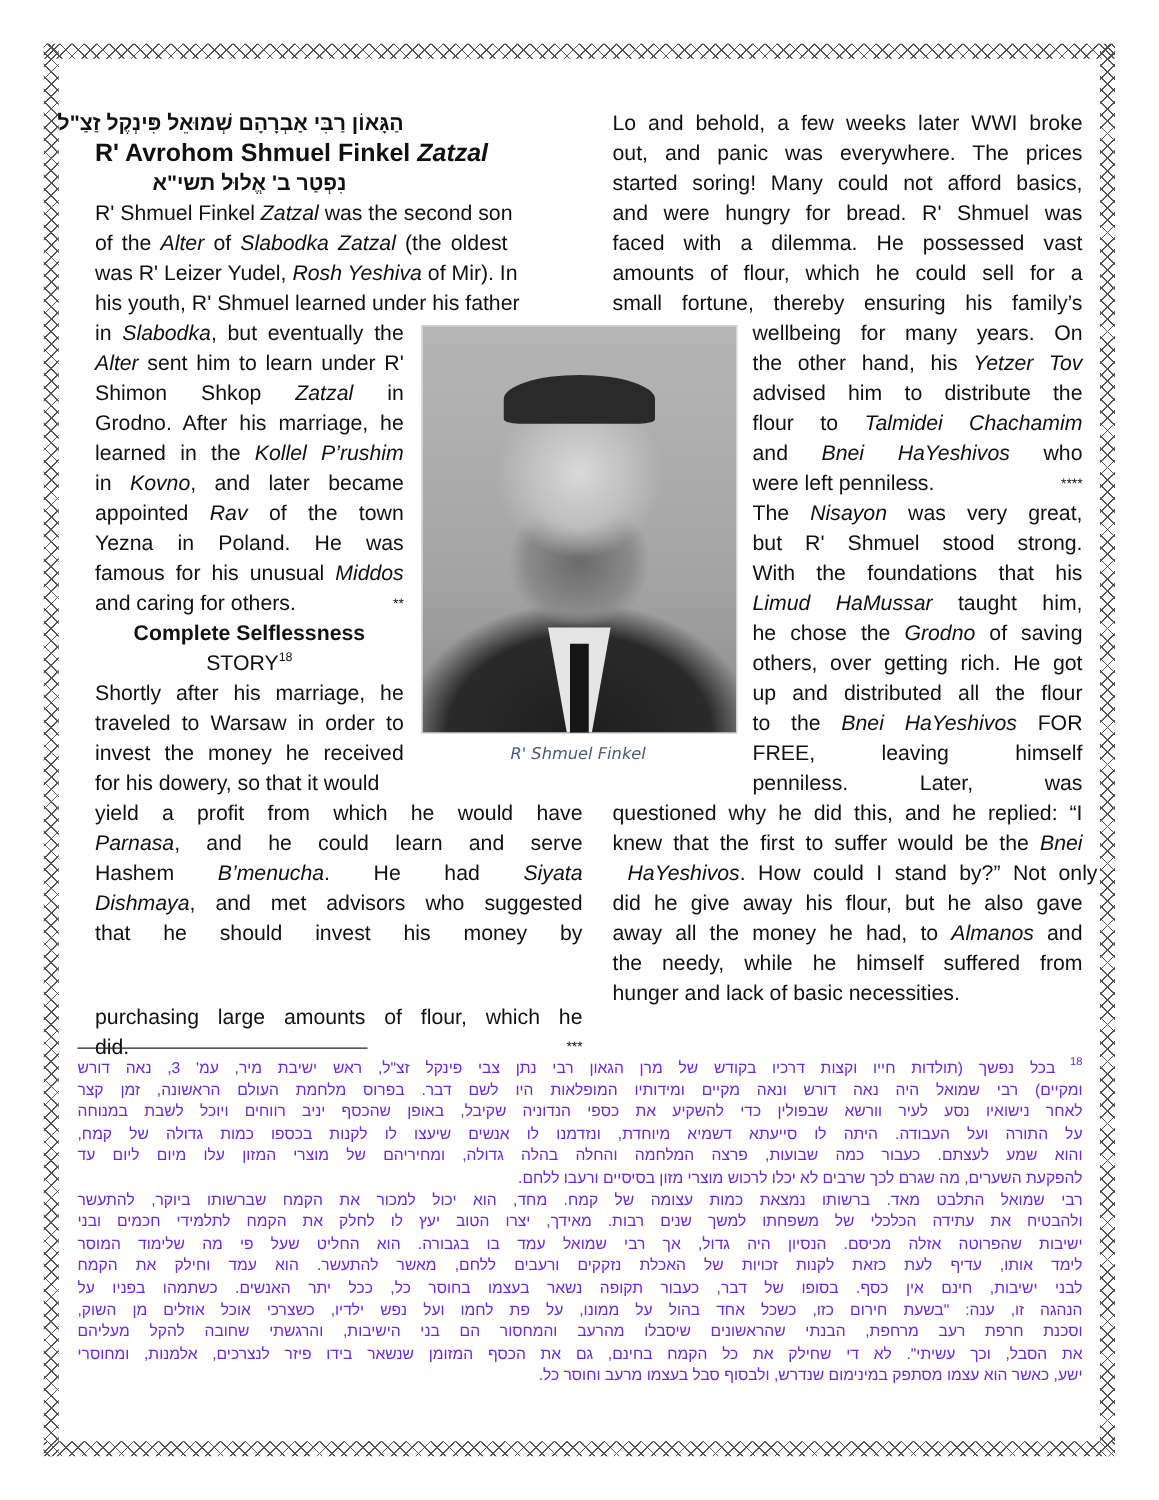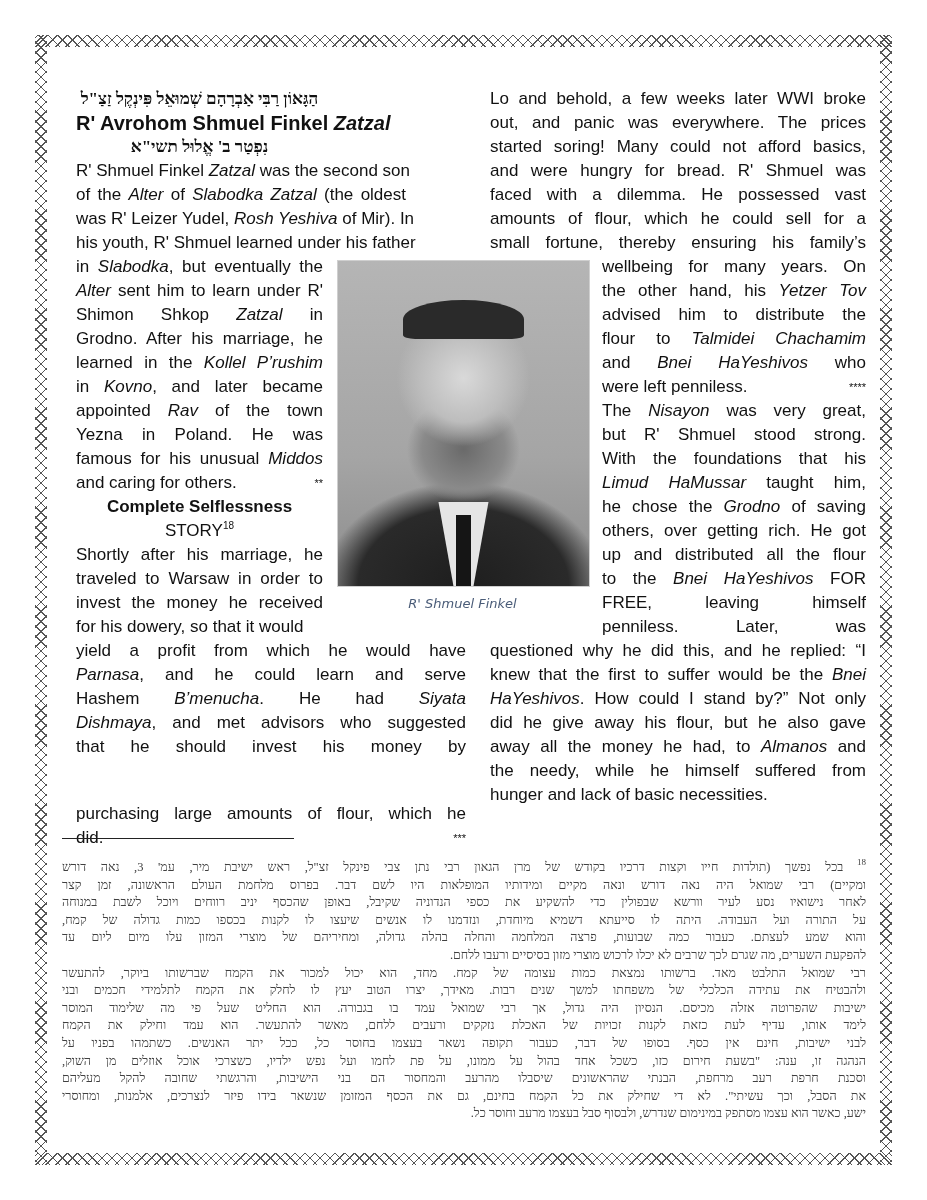--- a/index.html
+++ b/index.html
@@ -19,38 +19,38 @@
 
   .col { position:absolute; font-size:17px; line-height:24px; }
   .line { display:block; height:24px; white-space:nowrap; text-align:justify; text-align-last:justify; }
   .line.last { text-align-last:left; }
   .line.center { text-align:center; text-align-last:center; }
   .line .r { float:right; font-size:11px; }
   i { font-style:italic; }
   b { font-weight:bold; }
   sup { font-size:10px; line-height:0; vertical-align:7px; }
 
-  .title-he { font-weight:bold; font-size:17px; direction:rtl; text-align:center; text-align-last:center; text-decoration:none;font-family:Liberation Serif, serif; }
+  .title-he { font-weight:bold; font-size:17px; direction:rtl; text-align:center; text-align-last:center; text-decoration:none; }
   .title-en { font-weight:bold; font-size:20px; }
 
   .photo { position:absolute; left:337px; top:260px; width:251px; height:325px;
     background: radial-gradient(ellipse 38% 30% at 50% 36%, #d9d9d9 0%, #bdbdbd 45%, rgba(0,0,0,0) 70%),
                 radial-gradient(ellipse 30% 22% at 50% 58%, #6a6a6a 0%, #8a8a8a 55%, rgba(0,0,0,0) 75%),
                 radial-gradient(ellipse 70% 40% at 50% 100%, #1e1e1e 0%, #2a2a2a 60%, rgba(0,0,0,0) 80%),
                 linear-gradient(180deg, #b5b5b5 0%, #a5a5a5 60%, #8c8c8c 100%);
     border:1px solid #cfcfcf; }
   .photo .cap { position:absolute; top:12%; left:26%; width:48%; height:12%; border-radius:50% 50% 10% 10%; background:#2a2a2a; }
   .photo .shirt { position:absolute; bottom:0; left:40%; width:20%; height:26%; background:#e5e5e5; clip-path:polygon(0 0,100% 0,70% 100%,30% 100%); }
   .photo .tie { position:absolute; bottom:0; left:47%; width:6%; height:22%; background:#151515; }
   .caption { position:absolute; left:337px; top:596px; width:251px; text-align:center;
     font-family:"DejaVu Sans", sans-serif; font-style:italic; font-size:13px; color:#4a5c78; }
 
   .fn-rule { position:absolute; left:62px; top:838px; width:232px; height:1px; background:#222; }
   .footnote { position:absolute; left:62px; top:846px; width:804px; direction:rtl;
-    font-family:Liberation Serif, serif; font-size:12.5px; line-height:17.6px; color:#404040;margin-top:13px; }
+    font-family:Liberation Sans, sans-serif; font-size:12.5px; line-height:17.6px; color:#6d28d9; }
   .footnote .fl { display:block; height:17.6px; white-space:nowrap; text-align:justify; text-align-last:justify; }
   .footnote .fl.last { text-align-last:right; }
   .footnote sup { font-size:9px; vertical-align:6px; }
 </style>
 </head>
 <body>
 
 <div class="border">
   <div class="edge top"></div>
   <div class="edge bottom"></div>
@@ -122,21 +122,21 @@
     <span class="line" style="width: 264px; margin-left: 112px;"><span>With the foundations that his</span></span>
     <span class="line" style="width: 264px; margin-left: 112px;"><i>Limud HaMussar</i><span> taught him,</span></span>
     <span class="line" style="width: 264px; margin-left: 112px;"><span>he chose the </span><i>Grodno</i><span> of saving</span></span>
     <span class="line" style="width: 264px; margin-left: 112px;"><span>others, over getting rich. He got</span></span>
     <span class="line" style="width: 264px; margin-left: 112px;"><span>up and distributed all the flour</span></span>
     <span class="line" style="width: 264px; margin-left: 112px;"><span>to the </span><i>Bnei HaYeshivos</i><span> FOR</span></span>
     <span class="line" style="width: 264px; margin-left: 112px;"><span>FREE, leaving himself</span></span>
     <span class="line" style="width: 264px; margin-left: 112px;"><span>penniless. Later, was</span></span>
     <span class="line" style="width: 376px; margin-left: 0px;"><span>questioned why he did this, and he replied: “I</span></span>
     <span class="line" style="width: 376px; margin-left: 0px;"><span>knew that the first to suffer would be the </span><i>Bnei</i></span>
-    <span class="line" style="width: 376px; margin-left: 0px;"><i>HaYeshivos</i><span>. How could I stand by?” Not only</span></span>
+    <span class="line" style="width: 376px; margin-left: 12px;"><i>HaYeshivos</i><span>. How could I stand by?” Not only</span></span>
     <span class="line" style="width: 376px; margin-left: 0px;"><span>did he give away his flour, but he also gave</span></span>
     <span class="line" style="width: 376px; margin-left: 0px;"><span>away all the money he had, to </span><i>Almanos</i><span> and</span></span>
     <span class="line" style="width: 376px; margin-left: 0px;"><span>the needy, while he himself suffered from</span></span>
     <span class="line last" style="width: 376px; margin-left: 0px;"><span>hunger and lack of basic necessities.</span></span>
   </div>
 
 <div class="fn-rule"></div>
 <div class="footnote" id="footnote">
     <span class="fl"><sup>18 </sup><span>בכל נפשך (תולדות חייו וקצות דרכיו בקודש של מרן הגאון רבי נתן צבי פינקל זצ"ל, ראש ישיבת מיר, עמ' 3, נאה דורש</span></span>
     <span class="fl"><span>ומקיים) רבי שמואל היה נאה דורש ונאה מקיים ומידותיו המופלאות היו לשם דבר. בפרוס מלחמת העולם הראשונה, זמן קצר</span></span>

